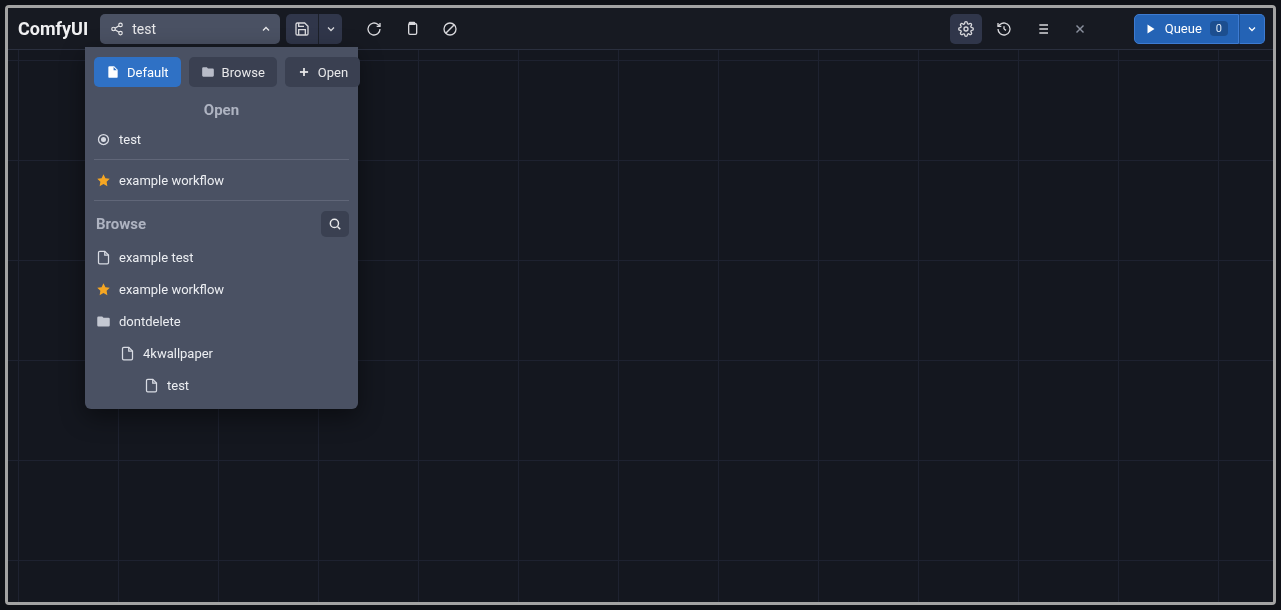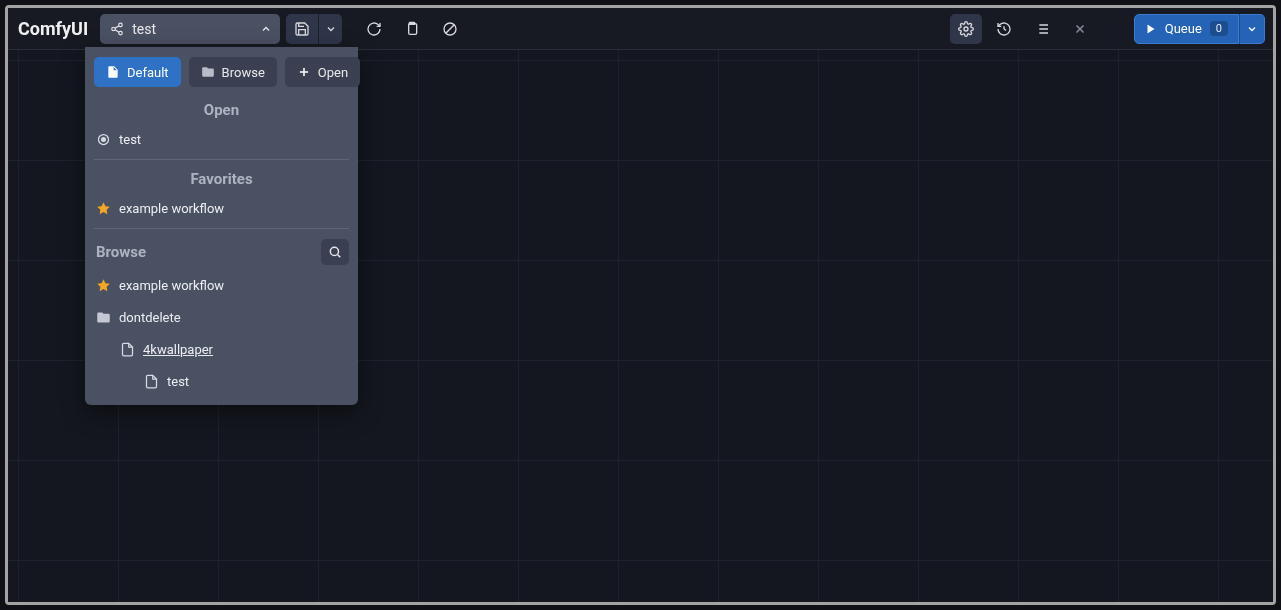--- a/index.html
+++ b/index.html
@@ -141,21 +141,21 @@
 }
 .item-row {
   display: flex; align-items: center; gap: 8px;
   height: 32px;
   padding: 0 2px;
   cursor: pointer;
   border-radius: 4px;
 }
 .item-row .lbl { font-size: 13px; color: #eceef2; }
 .divider { height: 1px; background: #606678; margin: 4px 0; }
-.indent-1 { padding-left: 26px; text-decoration: underline; }
+.indent-1 { padding-left: 26px; }
 .indent-2 { padding-left: 50px; }
 svg { display: block; }
 </style>
 </head>
 <body>
 
 <div class="frame">
   <div class="topbar">
     <div class="logo">ComfyUI</div>
 
@@ -305,21 +305,20 @@
           <svg width="15" height="15" viewBox="0 0 24 24" fill="none" stroke="#d8dbe3" stroke-width="2">
             <circle cx="12" cy="12" r="8"></circle>
             <circle cx="12" cy="12" r="3" fill="#d8dbe3"></circle>
           </svg>
         </span>
         <span class="lbl">test</span>
       </div>
     </div>
   <div class="divider"></div>
 
-  <div class="section-label">Favorites</div>
   <div id="fav-list">
       <div class="item-row">
         <span>
           <svg width="15" height="15" viewBox="0 0 24 24" fill="#f5a623">
             <polygon points="12 2 15.09 8.26 22 9.27 17 14.14 18.18 21.02 12 17.77 5.82 21.02 7 14.14 2 9.27 8.91 8.26 12 2"></polygon>
           </svg>
         </span>
         <span class="lbl">example workflow</span>
       </div>
     </div>
@@ -330,46 +329,55 @@
     <div class="mini-btn">
       <svg width="14" height="14" viewBox="0 0 24 24" fill="none" stroke="currentColor" stroke-width="2.5">
           <circle cx="11" cy="11" r="7"></circle>
           <line x1="21" y1="21" x2="16.65" y2="16.65"></line>
         </svg>
     </div>
   </div>
   <div id="browse-list">
       <div class="item-row">
         <span>
-          <svg width="15" height="15" viewBox="0 0 24 24" fill="#f5a623">
-            <polygon points="12 2 15.09 8.26 22 9.27 17 14.14 18.18 21.02 12 17.77 5.82 21.02 7 14.14 2 9.27 8.91 8.26 12 2"></polygon>
-          </svg>
-        </span>
-        <span class="lbl">example workflow</span>
-      </div>
-      <div class="item-row">
-        <span>
-          <svg width="15" height="15" viewBox="0 0 24 24" fill="#c4c8d2">
-            <path d="M10 4H4a2 2 0 0 0-2 2v12a2 2 0 0 0 2 2h16a2 2 0 0 0 2-2V8a2 2 0 0 0-2-2h-8l-2-2z"></path>
-          </svg>
-        </span>
-        <span class="lbl">dontdelete</span>
-      </div>
-      <div class="item-row indent-1">
-        <span>
           <svg width="15" height="15" viewBox="0 0 24 24" fill="none" stroke="#d8dbe3" stroke-width="2">
             <path d="M14 2H6a2 2 0 0 0-2 2v16a2 2 0 0 0 2 2h12a2 2 0 0 0 2-2V8z"></path>
             <polyline points="14 2 14 8 20 8"></polyline>
           </svg>
         </span>
-        <span class="lbl">4kwallpaper</span>
-      </div>
-      <div class="item-row indent-2">
+        <span class="lbl">example test</span>
+      </div>
+      <div class="item-row">
+        <span>
+          <svg width="15" height="15" viewBox="0 0 24 24" fill="#f5a623">
+            <polygon points="12 2 15.09 8.26 22 9.27 17 14.14 18.18 21.02 12 17.77 5.82 21.02 7 14.14 2 9.27 8.91 8.26 12 2"></polygon>
+          </svg>
+        </span>
+        <span class="lbl">example workflow</span>
+      </div>
+      <div class="item-row">
+        <span>
+          <svg width="15" height="15" viewBox="0 0 24 24" fill="#c4c8d2">
+            <path d="M10 4H4a2 2 0 0 0-2 2v12a2 2 0 0 0 2 2h16a2 2 0 0 0 2-2V8a2 2 0 0 0-2-2h-8l-2-2z"></path>
+          </svg>
+        </span>
+        <span class="lbl">dontdelete</span>
+      </div>
+      <div class="item-row indent-1">
         <span>
           <svg width="15" height="15" viewBox="0 0 24 24" fill="none" stroke="#d8dbe3" stroke-width="2">
             <path d="M14 2H6a2 2 0 0 0-2 2v16a2 2 0 0 0 2 2h12a2 2 0 0 0 2-2V8z"></path>
             <polyline points="14 2 14 8 20 8"></polyline>
           </svg>
         </span>
+        <span class="lbl">4kwallpaper</span>
+      </div>
+      <div class="item-row indent-2">
+        <span>
+          <svg width="15" height="15" viewBox="0 0 24 24" fill="none" stroke="#d8dbe3" stroke-width="2">
+            <path d="M14 2H6a2 2 0 0 0-2 2v16a2 2 0 0 0 2 2h12a2 2 0 0 0 2-2V8z"></path>
+            <polyline points="14 2 14 8 20 8"></polyline>
+          </svg>
+        </span>
         <span class="lbl">test</span>
       </div>
     </div>
 </div>
 
 </body></html>

